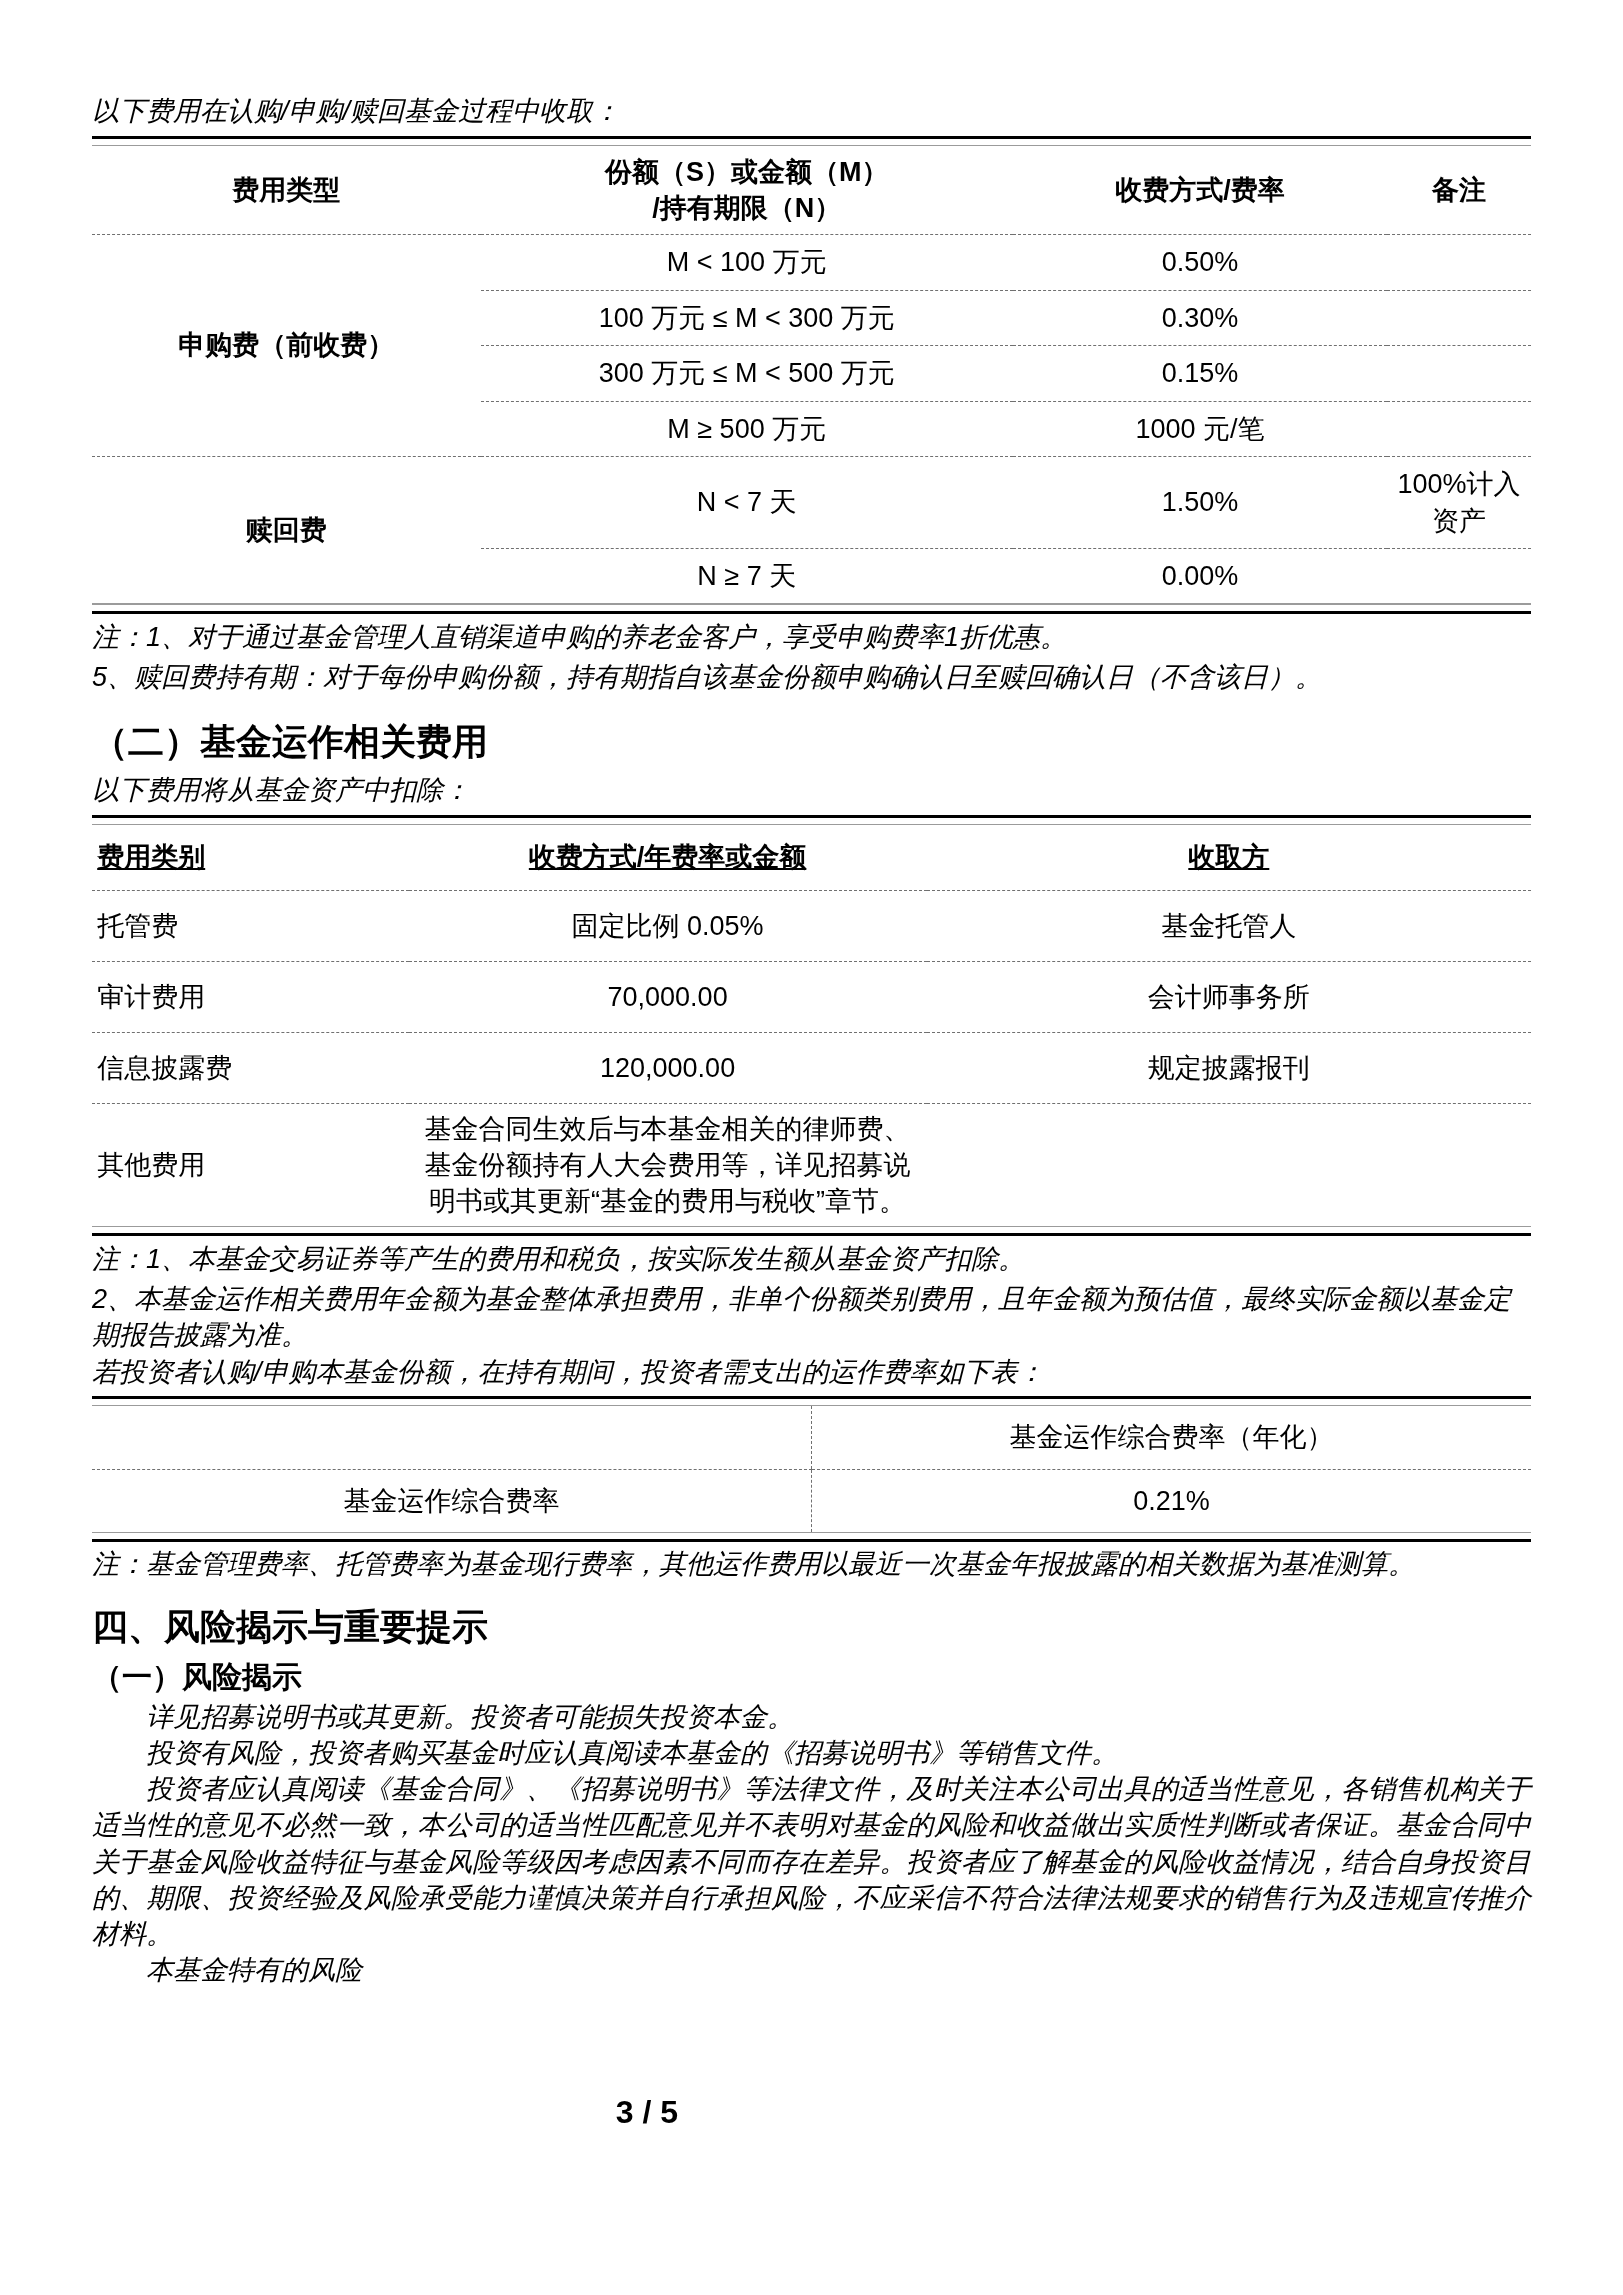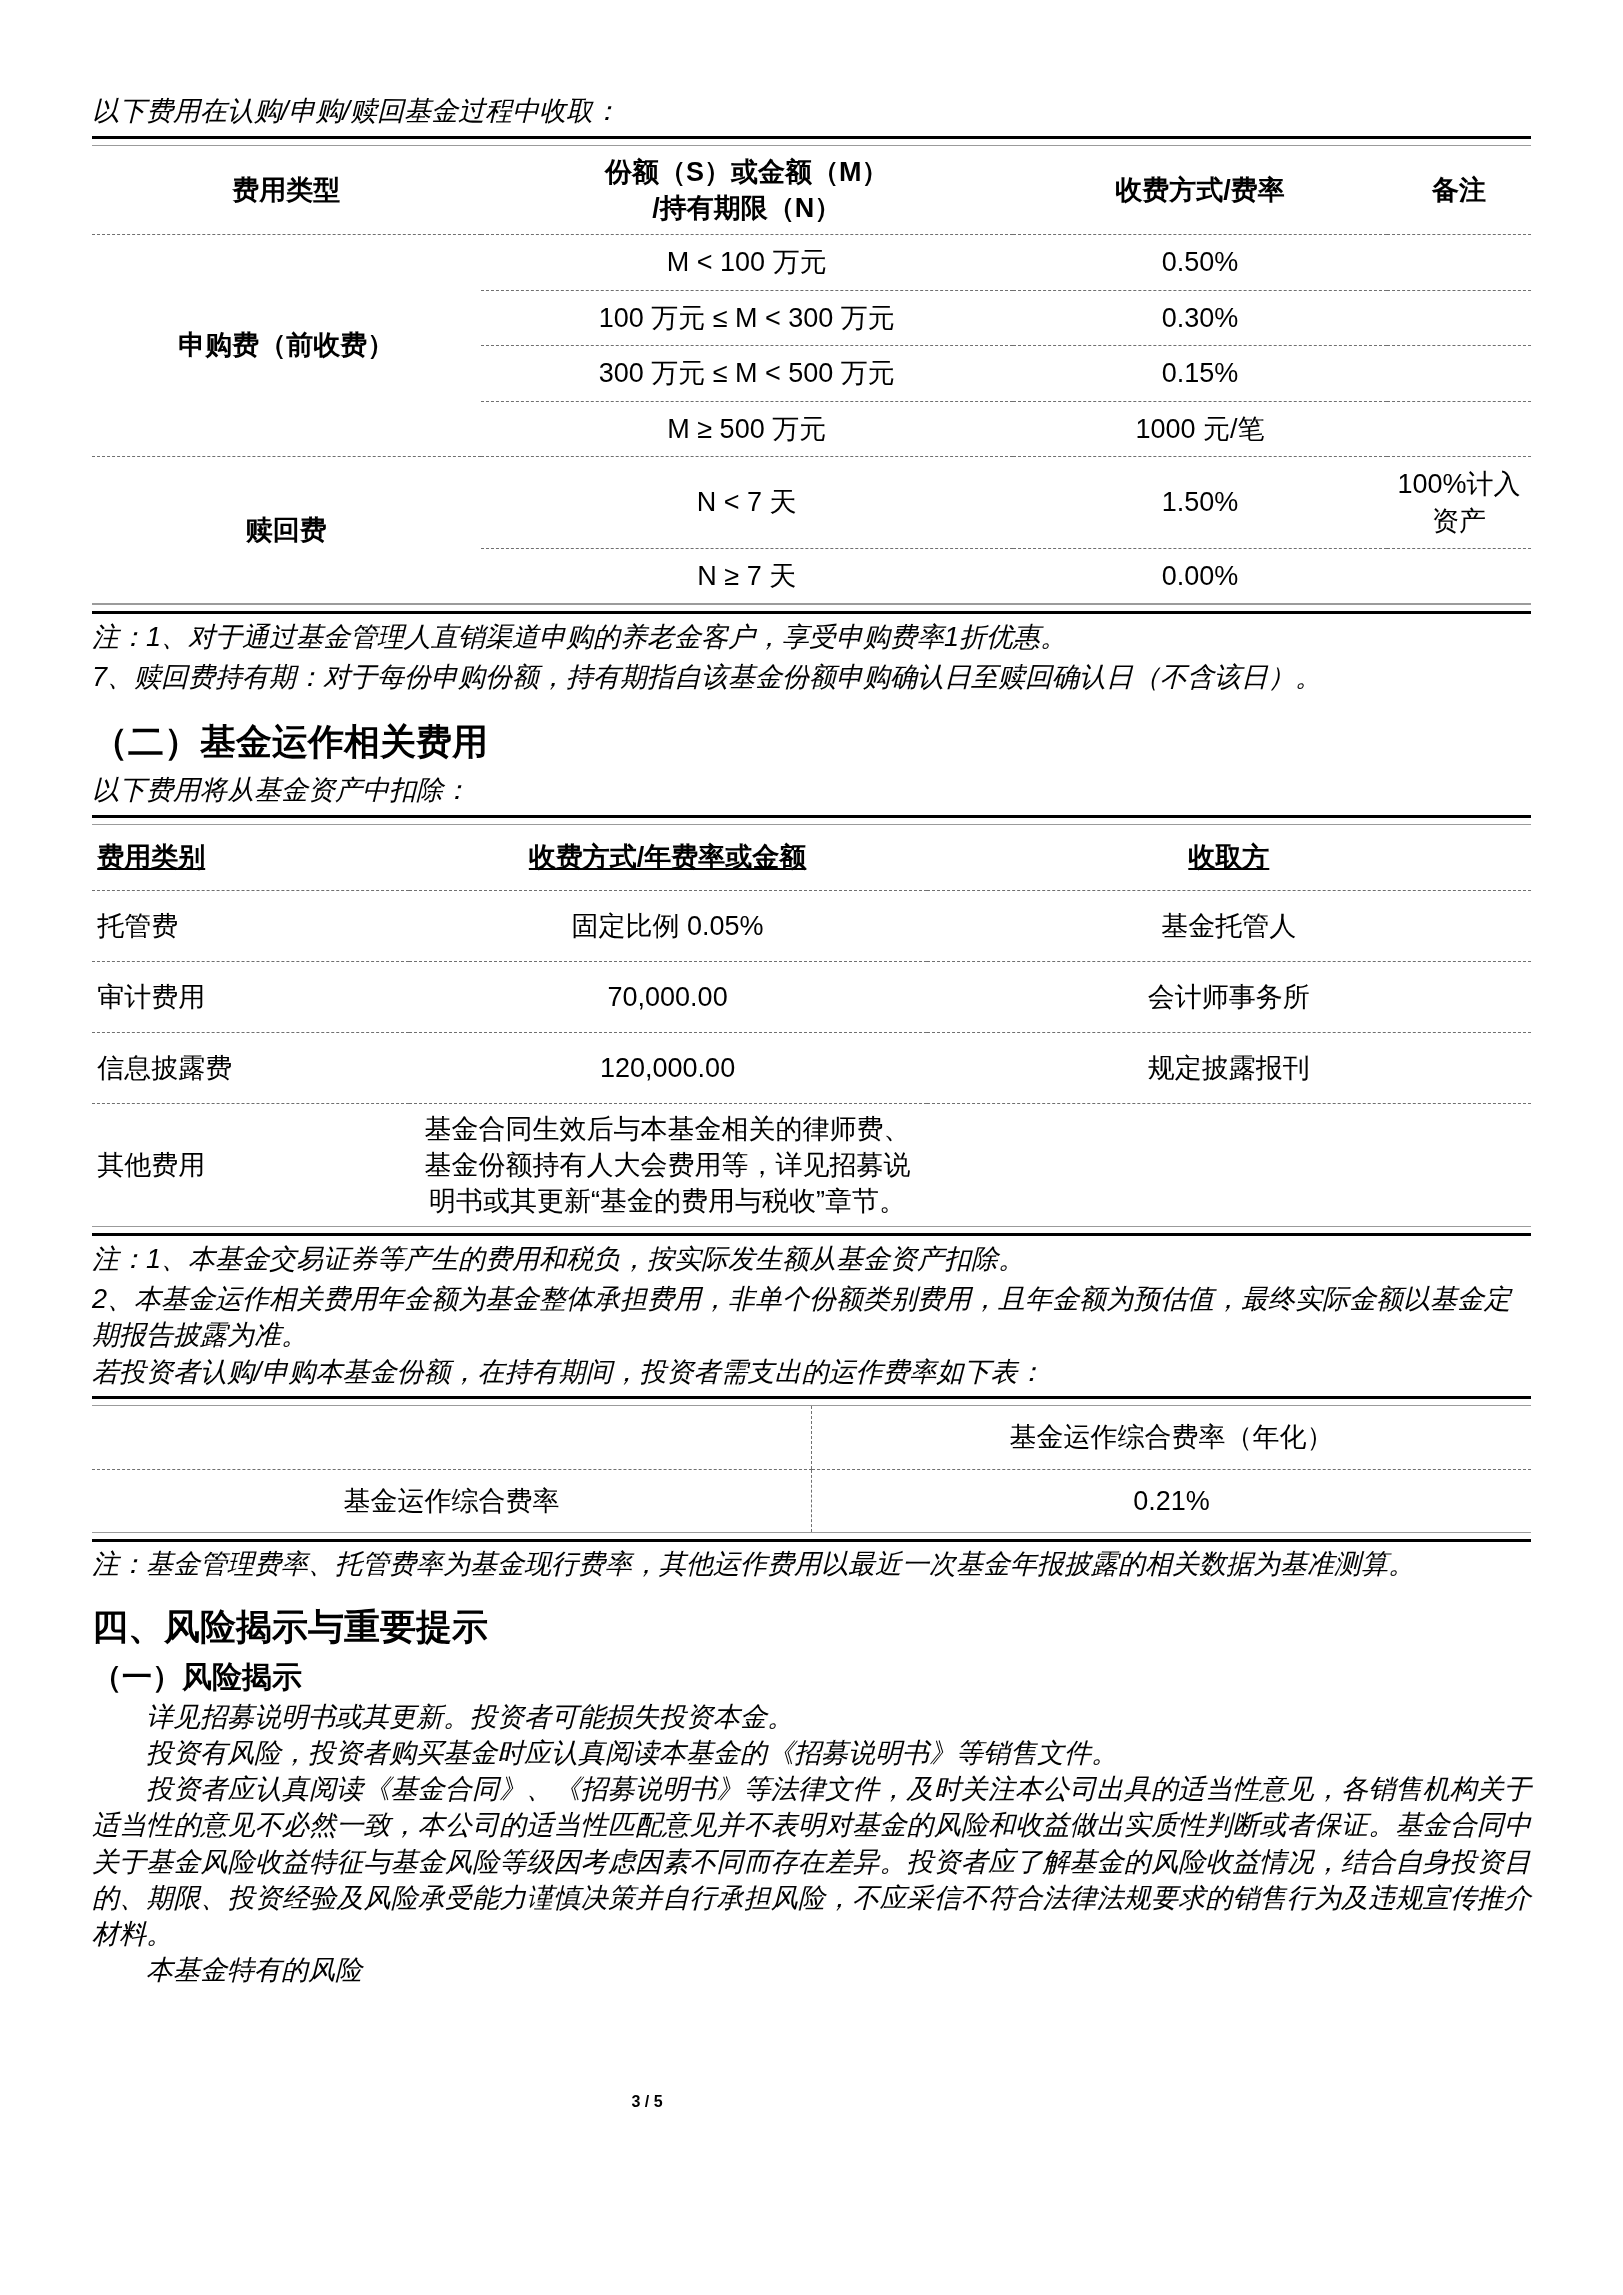--- a/index.html
+++ b/index.html
@@ -36,21 +36,21 @@
   .t2 .desc-inner { display:inline-block; max-width:553px; }
   .t3 th, .t3 td { padding:13px 5.2px; }
   .vline { border-left:1.3px dashed #707070; }
 
   .note { margin:3.9px 0 0 0; }
   .notes-block { margin-top:5.2px; }
   .indent { text-indent:2em; text-align:justify; }
   .risk-par { margin:0; }
   .footer {
     position:absolute; top:2091px; left:0; width:1294px;
-    text-align:center; font-size:16px; font-weight:600;
+    text-align:center; font-size:32px; font-weight:600;
   }
 </style>
 </head>
 <body>
 
 <div class="page">
 
   <p class="body-line">以下费用在认购/申购/赎回基金过程中收取：</p>
 
   <div class="tblwrap">
@@ -104,21 +104,21 @@
           <td>0.00%</td>
           <td></td>
         </tr>
       </tbody>
     </table>
     <div class="thinline bottom"></div>
   </div>
 
   <div class="notes-block">
     <p class="note">注：1、对于通过基金管理人直销渠道申购的养老金客户，享受申购费率1折优惠。</p>
-    <p class="note">7、赎回费持有期：对于每份申购份额，持有期指自该基金份额申购确认日至赎回确认日（不含该日）。</p>
+    <p class="note">5、赎回费持有期：对于每份申购份额，持有期指自该基金份额申购确认日至赎回确认日（不含该日）。</p>
   </div>
 
   <h2>（二）基金运作相关费用</h2>
   <p class="body-line">以下费用将从基金资产中扣除：</p>
 
   <div class="tblwrap">
     <div class="thinline top"></div>
     <table class="t2">
       <colgroup>
           <col style="width:22%">

